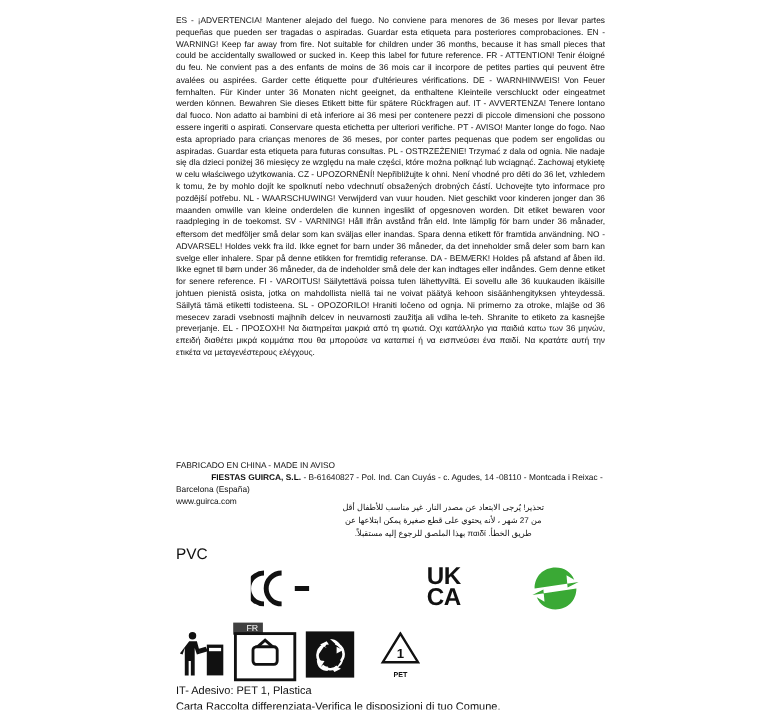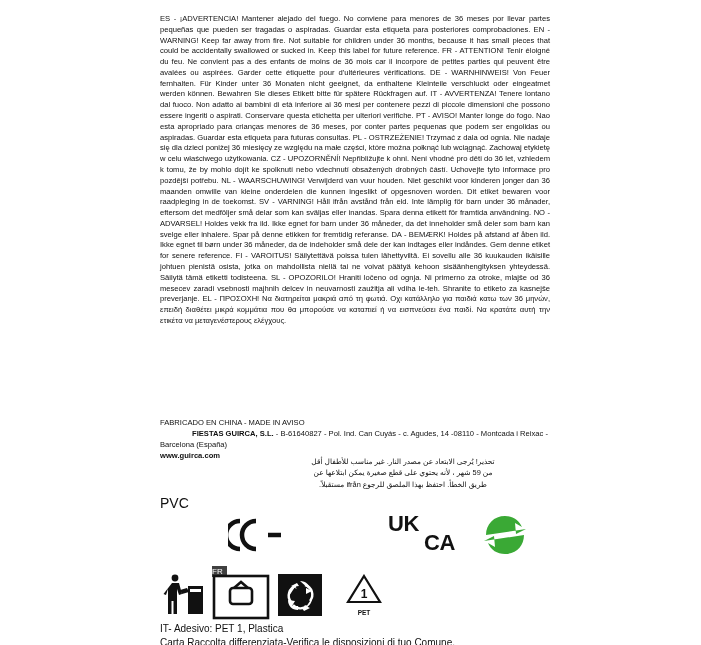--- a/index.html
+++ b/index.html
@@ -39,21 +39,21 @@
     position: absolute;
     left: 160px;
     top: 417px;
     width: 400px;
     font-size: 7.6px;
     line-height: 1.45;
     color: #101010;
   }
   .company-block .line1 { font-weight: normal; }
   .company-block .line2 { font-weight: bold; padding-left: 32px; }
-  .company-block .web { font-weight: bold; }
+  .company-block .web { font-weight: normal; }
   .arabic-block {
     position: absolute;
     left: 256px;
     top: 456px;
     width: 294px;
     font-size: 7.4px;
     line-height: 1.55;
     direction: rtl;
     text-align: center;
     color: #101010;
@@ -83,21 +83,21 @@
     top: 514px;
     width: 52px;
     height: 40px;
     font-weight: bold;
     font-size: 22px;
     line-height: 19px;
     letter-spacing: -0.5px;
     color: #111;
   }
   .ukca-mark .l1 { display:block; }
-  .ukca-mark .l2 { display:block;margin-left:36px; }
+  .ukca-mark .l2 { display:block; }
 
   
   .green-loop {
     position: absolute;
     left: 482px;
     top: 512px;
     width: 46px;
     height: 46px;
   }
 
@@ -124,21 +124,21 @@
     height: 52px;
   }
   .fr-tag {
     position: absolute;
     left: 0px;
     top: 0px;
     background: #404040;
     color: #fff;
     font-size: 8px;
     font-weight: normal;
-    padding: 1px 4px 1px 0;
+    padding: 1px 4px 1px 12px;
     line-height: 9px;
   }
   .icon-recycle-box {
     position: absolute;
     left: 116px;
     top: 0px;
     width: 48px;
     height: 46px;
   }
   .icon-pet {
@@ -175,22 +175,22 @@
   </div>
 
   <div class="company-block">
     <div class="line1">FABRICADO EN CHINA - MADE IN AVISO</div>
     <div><span class="line2">FIESTAS GUIRCA, S.L.</span><span> - B-61640827 - Pol. Ind. Can Cuyás - c. Agudes, 14 -08110 - Montcada i Reixac - Barcelona (España)</span></div>
     <div><span class="web">www.guirca.com</span></div>
   </div>
 
   <div class="arabic-block">
     <div>تحذير! يُرجى الابتعاد عن مصدر النار. غير مناسب للأطفال أقل</div>
-    <div>من 59 شهر ، لأنه يحتوي على قطع صغيرة يمكن ابتلاعها عن</div>
-    <div>طريق الخطأ. احتفظ بهذا الملصق للرجوع ifrån مستقبلاً.</div>
+    <div>من 27 شهر ، لأنه يحتوي على قطع صغيرة يمكن ابتلاعها عن</div>
+    <div>طريق الخطأ. παιδί بهذا الملصق للرجوع إليه مستقبلاً.</div>
   </div>
 
   <div class="pvc-label">PVC</div>
 
   <div class="ce-mark">
     <svg width="66" height="34" viewBox="0 0 66 34" xmlns="http://www.w3.org/2000/svg">
       <path d="M28 3 A14 14 0 1 0 28 31 A14 14 0 0 1 28 3 Z" fill="none" stroke="#111" stroke-width="4.5"></path>
       <path d="M2 3 A14 14 0 1 0 2 31" fill="none" stroke="#111" stroke-width="4.5" transform="translate(10,0)"></path>
       <path d="M40 17 h13" stroke="#111" stroke-width="4.5" fill="none"></path>
     </svg>

